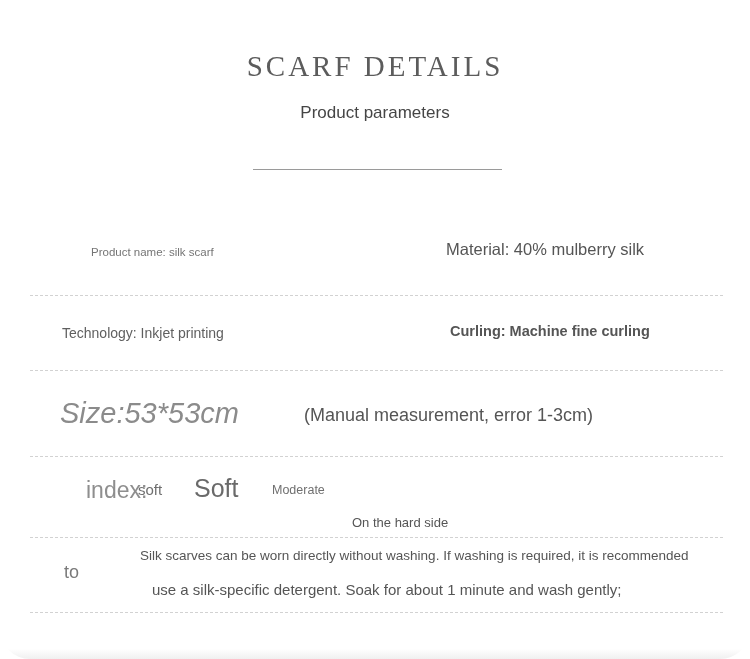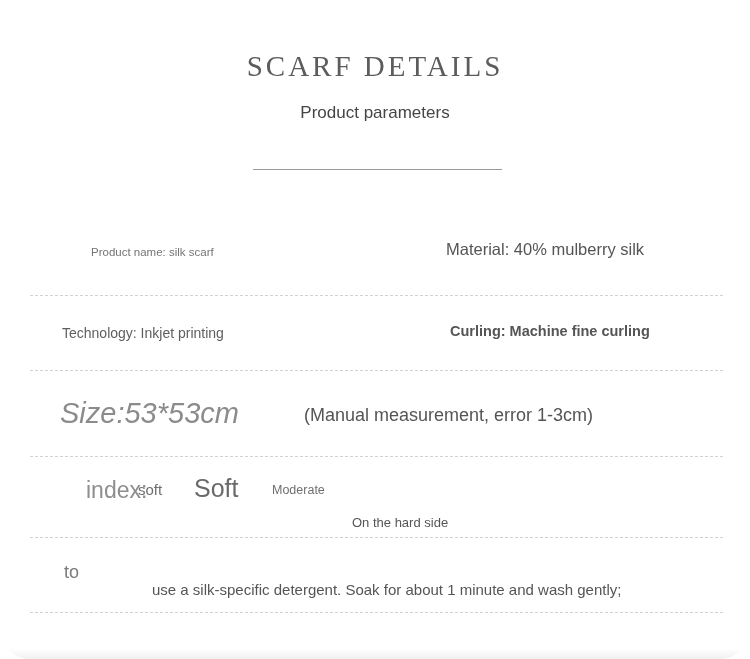--- a/index.html
+++ b/index.html
@@ -142,19 +142,20 @@
 
   <div class="abs index-label">index:</div>
   <div class="abs idx-0">soft</div>
   <div class="abs idx-1">Soft</div>
   <div class="abs idx-2">Moderate</div>
   <div class="abs idx-3">On the hard side</div>
 
   <div class="abs dashed-divider d4"></div>
 
   <div class="abs care-label">to</div>
+  <div class="abs care-line1">Silk scarves can be worn directly without washing. If washing is required, it is recommended</div>
   <div class="abs care-line2">use a silk-specific detergent. Soak for about 1 minute and wash gently;</div>
 
   <div class="abs dashed-divider d5"></div>
 
   <div class="abs footer-band"></div>
 
 </div>
 
 </body></html>

